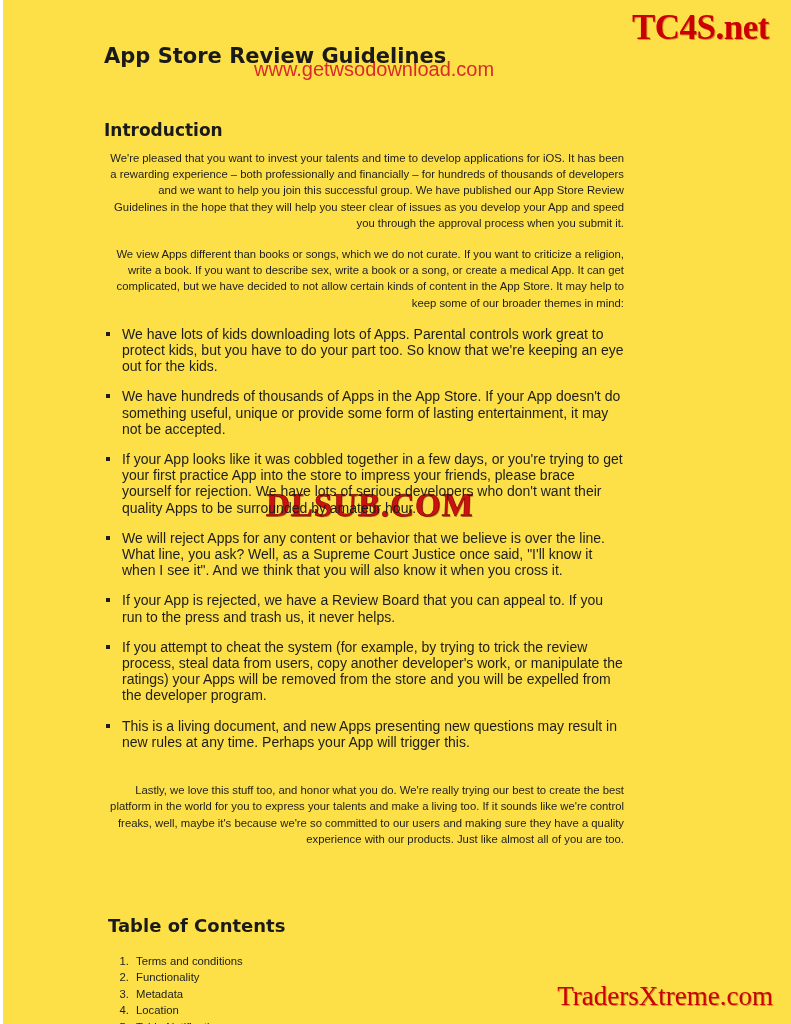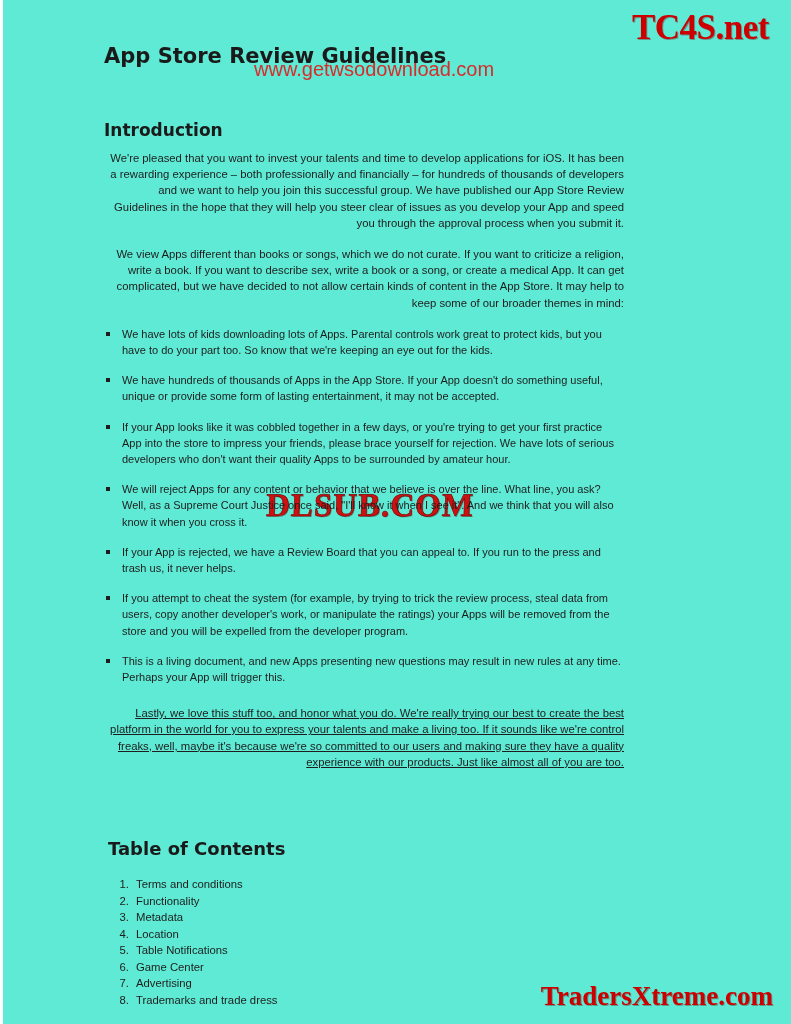--- a/index.html
+++ b/index.html
@@ -7,21 +7,21 @@
     padding: 0;
     background: #f2f2f2;
   }
   body {
     font-family: "Liberation Sans", sans-serif;
   }
   .page {
     position: relative;
     width: 791px;
     height: 1024px;
-    background: #5eead4;
+    background: #fde047;
     overflow: hidden;
   }
   .page-border-left {
     position: absolute;
     left: 0; top: 0; bottom: 0;
     width: 3px;
     background: #ffffff;
   }
   .content {
     position: absolute;
@@ -61,21 +61,21 @@
     letter-spacing: 1px;
     -webkit-text-stroke: 0.6px #7a0000;
     text-shadow: 1px 1px 0 rgba(90,0,0,0.4);
     transform: skewX(-2deg);
   }
   .wm-traders {
     position: absolute;
     right: 18px;
     bottom: 12px;
     font-family: "Liberation Serif", serif;
-    font-weight: bold;
+    font-weight: normal;
     font-size: 27px;
     color: #cc0000;
     text-shadow: 1px 1px 0 rgba(100,0,0,0.35);
   }
 
   h1.doc-title {
     font-family: "DejaVu Sans", sans-serif;
     font-size: 21px;
     font-weight: bold;
     color: #1a1a1a;
@@ -102,33 +102,32 @@
     padding-bottom: 13px;
   }
   p.para {
     font-size: 11.3px;
     line-height: 16.2px;
     color: #1d1d1d;
     margin: 0 0 15px 0;
     text-align: right;
   }
   p.para.last-block {
-    margin-top: 20px;
-    text-decoration: underline;
+    margin-top: 32px;
   }
   ul.bullets {
     list-style: none;
     margin: 0;
     padding: 0;
   }
   ul.bullets li {
     position: relative;
     padding-left: 18px;
     margin-bottom: 14px;
-    font-size: 11px;
+    font-size: 14px;
     line-height: 16.2px;
     color: #1d1d1d;
   }
   ul.bullets li::before {
     content: "";
     position: absolute;
     left: 2px;
     top: 6px;
     width: 4px;
     height: 4px;

